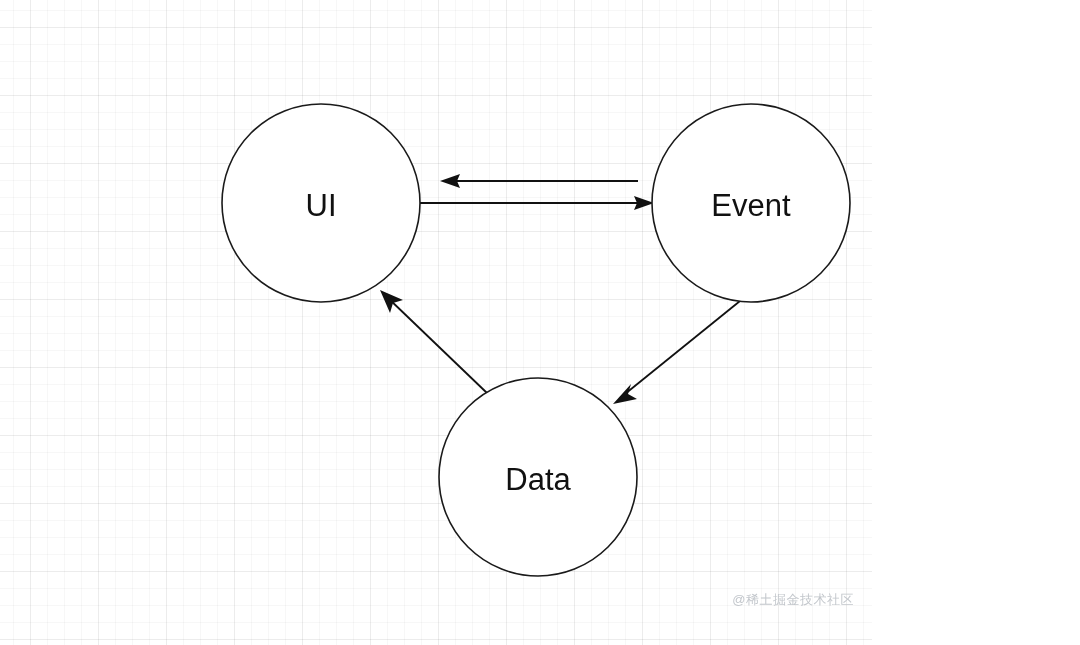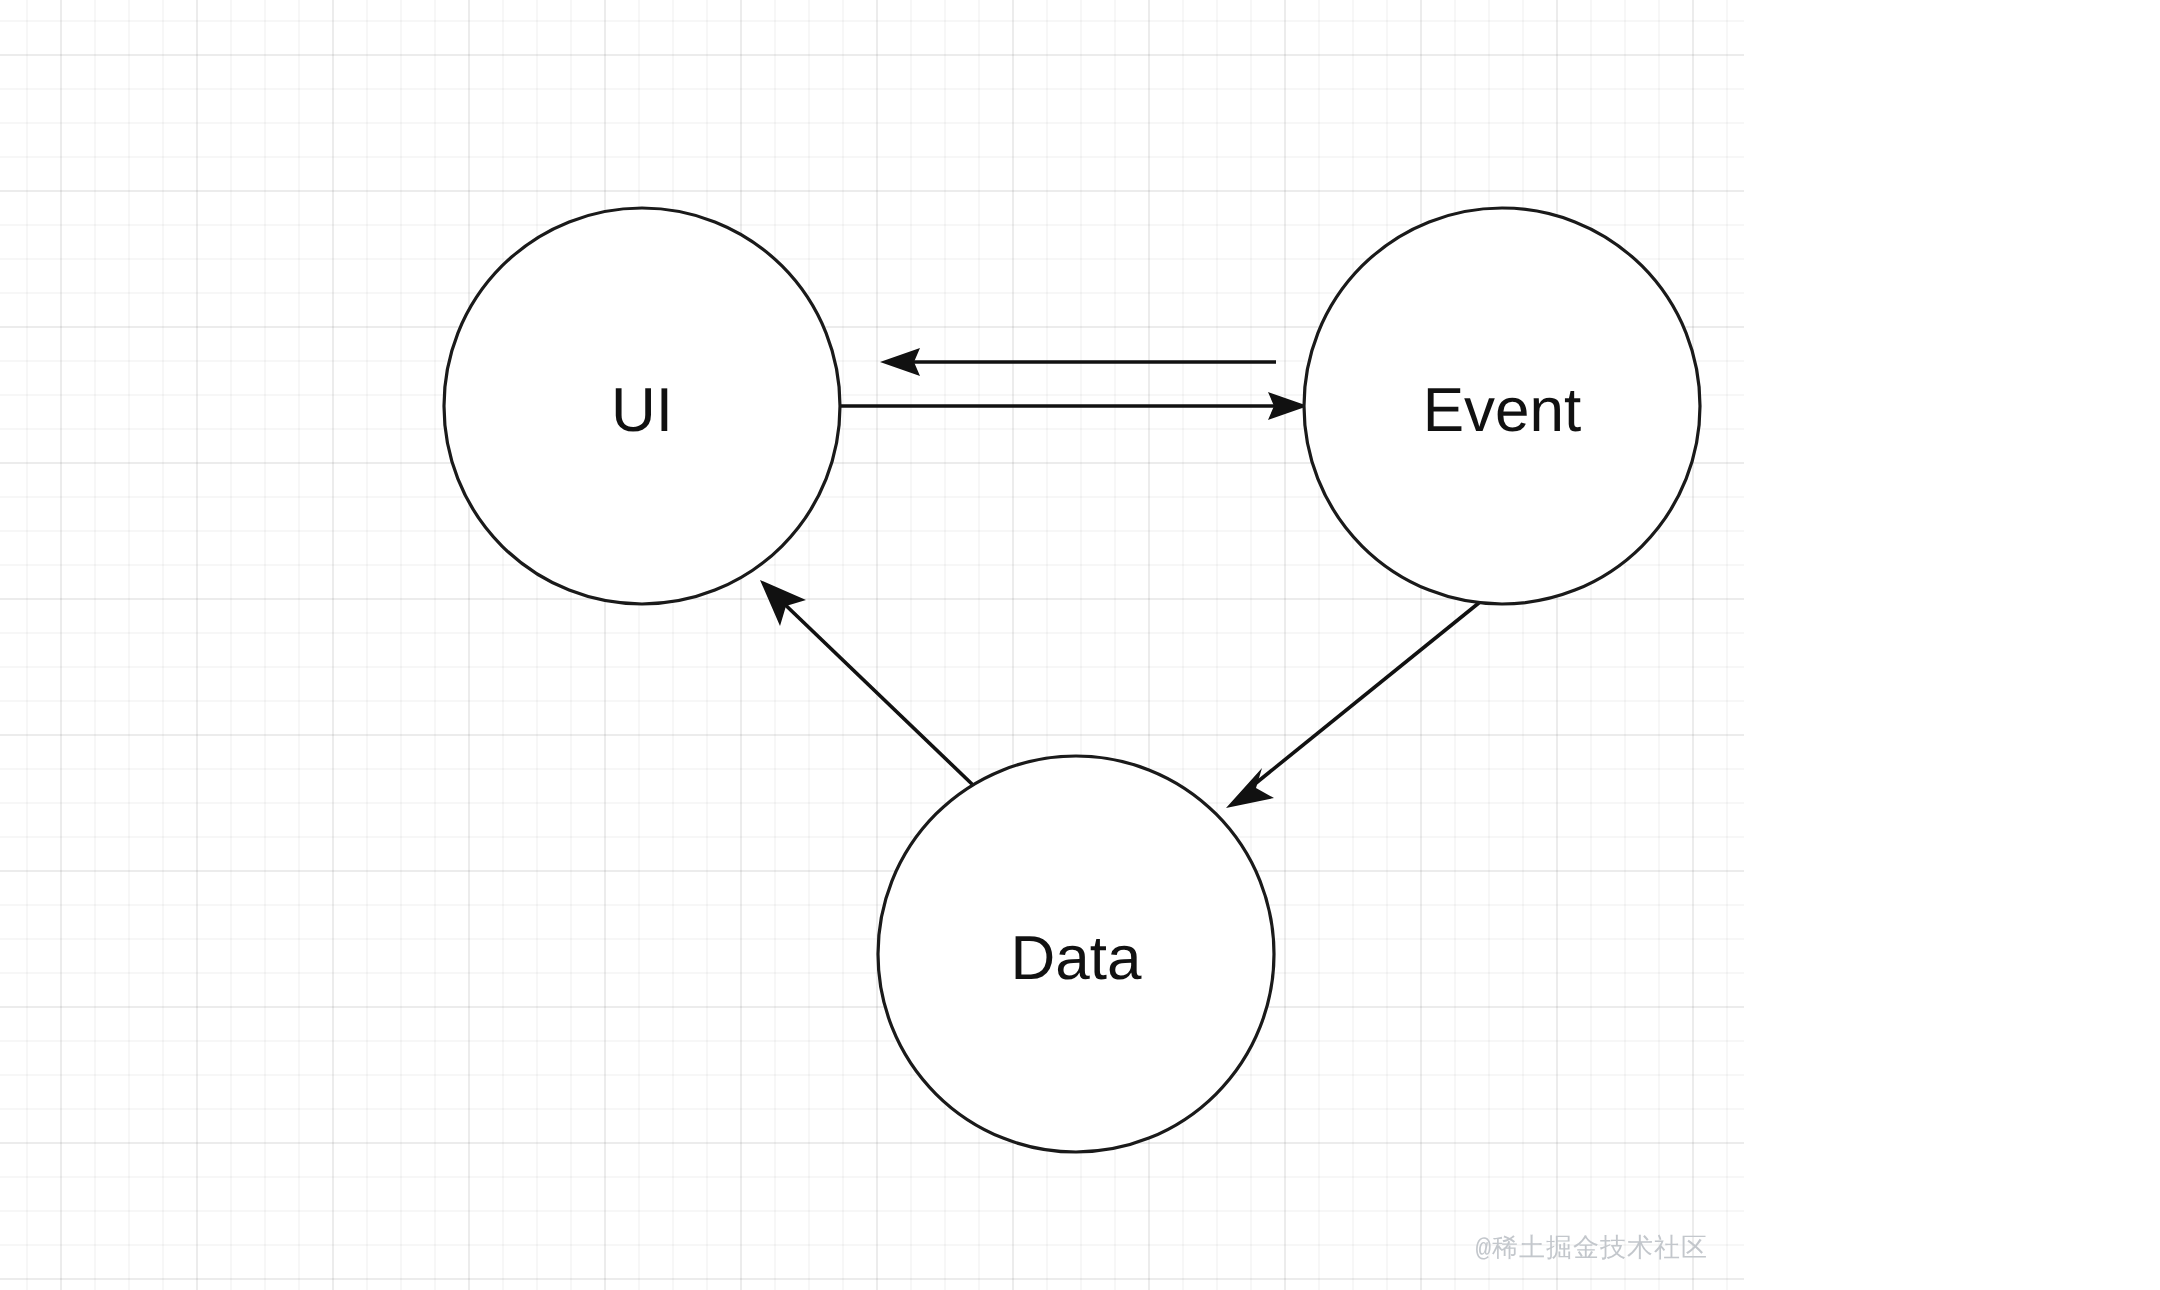--- a/index.html
+++ b/index.html
@@ -50,22 +50,22 @@
     stroke-width: 1.8;
     fill: none;
   }
   .edge-head {
     fill: #111111;
     stroke: none;
   }
   #watermark {
     position: absolute;
     right: 18px;
-    bottom: 12px;
-    font-family: Liberation Mono, monospace;
+    bottom: 36px;
+    font-family: Liberation Sans, sans-serif;
     font-size: 13px;
     color: #c3c7cc;
     letter-spacing: 0.5px;
     white-space: nowrap;
   }
 </style>
 </head>
 <body>
 
 <div id="canvas">

